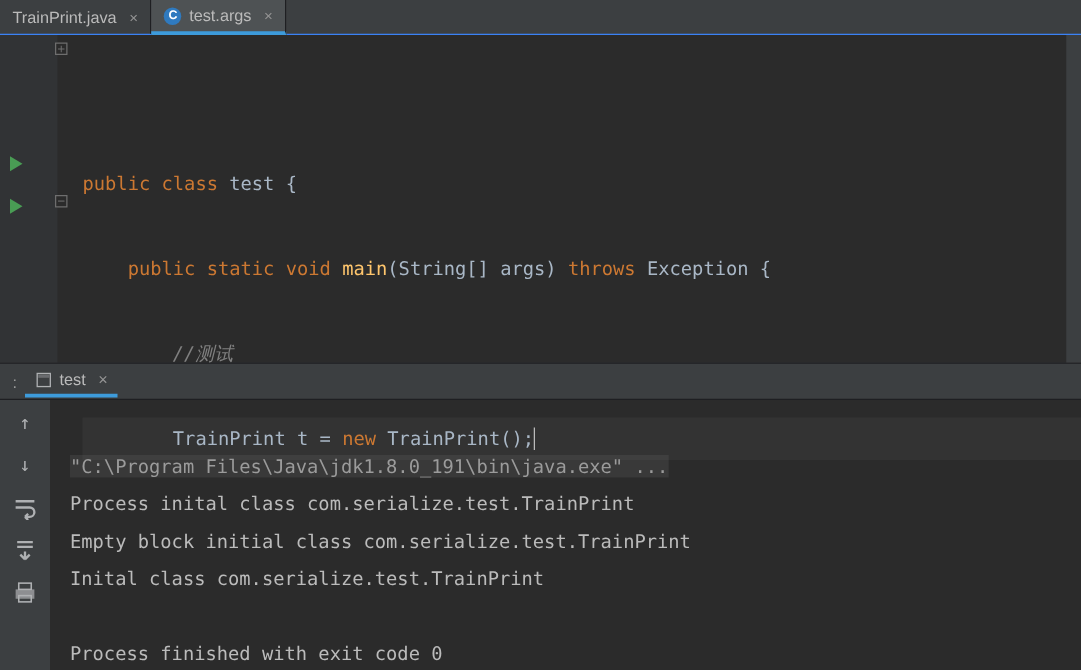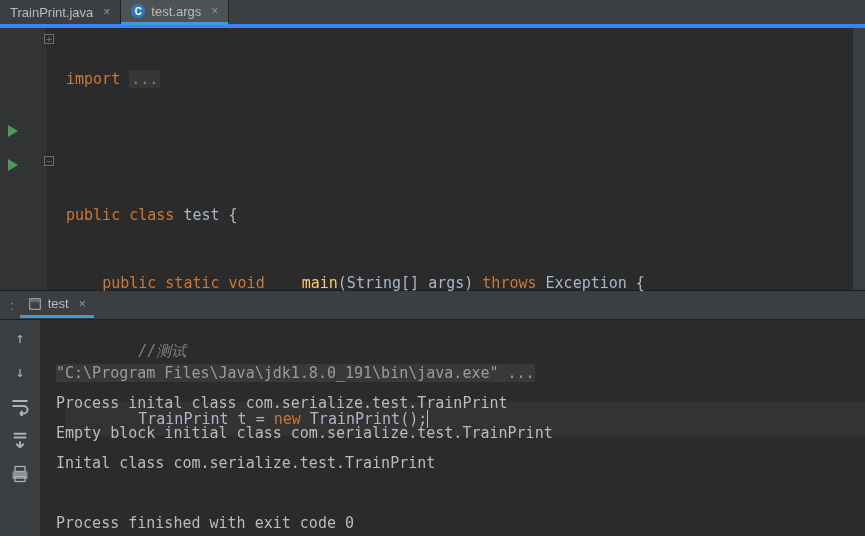--- a/index.html
+++ b/index.html
@@ -11,21 +11,21 @@
     font-size: 15px;
     color: #a9b7c6;
     overflow: hidden;
   }
 
   
   .tab-bar {
     display: flex;
     height: 28px;
     background: #3c3f41;
-    border-bottom: 4px solid #3b82f6;
+    border-bottom: 1px solid #3b82f6;
   }
   .tab {
     display: flex;
     align-items: center;
     padding: 0 10px;
     gap: 6px;
     border-right: 1px solid #1e1f22;
     color: #bbbbbb;
     font-family: "Segoe UI", sans-serif;
     font-size: 13px;
@@ -77,21 +77,21 @@
   .code {
     flex: 1;
     padding-left: 20px;
     white-space: pre;
     line-height: 34px;
   }
   .code-line { height:34px; }
   .code-line.cur { background: rgba(255,255,255,0.04); }
   .kw  { color: #cc7832; }
   .type{ color: #a9b7c6; }
-  .id  { color: #ffc66d; margin-left: 28px; }
+  .id  { color: #ffc66d; }
   .cmt { color: #808080; font-style: italic; }
   .ell { color: #808080; background: rgba(128,128,128,0.15); padding:0 2px;}
   .par { color: #a9b7c6; }
   .caret { border-left:1px solid #bbb; }
 
   
   .tool-header {
     height: 30px;
     background: #3c3f41;
     border-top: 1px solid #1e1f22;
@@ -163,21 +163,20 @@
 </div>
 
 <div class="editor">
   <div class="gutter">
     <div class="fold-dash" style="top:6px;">+</div>
     <div class="run-tri" style="top:97px;"></div>
     <div class="run-tri" style="top:131px;"></div>
     <div class="fold-dash" style="top:128px;">−</div>
   </div>
   <div class="code">
-<div class="code-line"><span class="kw">import</span> <span class="ell">...</span></div>
 <div class="code-line"></div>
 <div class="code-line"><span class="kw">public</span> <span class="kw">class</span> <span class="type">test</span><span class="par"> {</span></div>
 <div class="code-line">    <span class="kw">public</span> <span class="kw">static</span> <span class="kw">void</span> <span class="id">main</span><span class="par">(String[] args)</span> <span class="kw">throws</span> <span class="type">Exception</span><span class="par"> {</span></div>
 <div class="code-line">        <span class="cmt">//测试</span></div>
 <div class="code-line cur">        <span class="type">TrainPrint</span><span class="par"> t </span><span class="par">=</span> <span class="kw">new</span> <span class="type">TrainPrint</span><span class="par">();</span><span class="caret"></span></div>
 <div class="code-line"></div>
   </div>
 </div>
 
 <div class="right-edge"></div>

